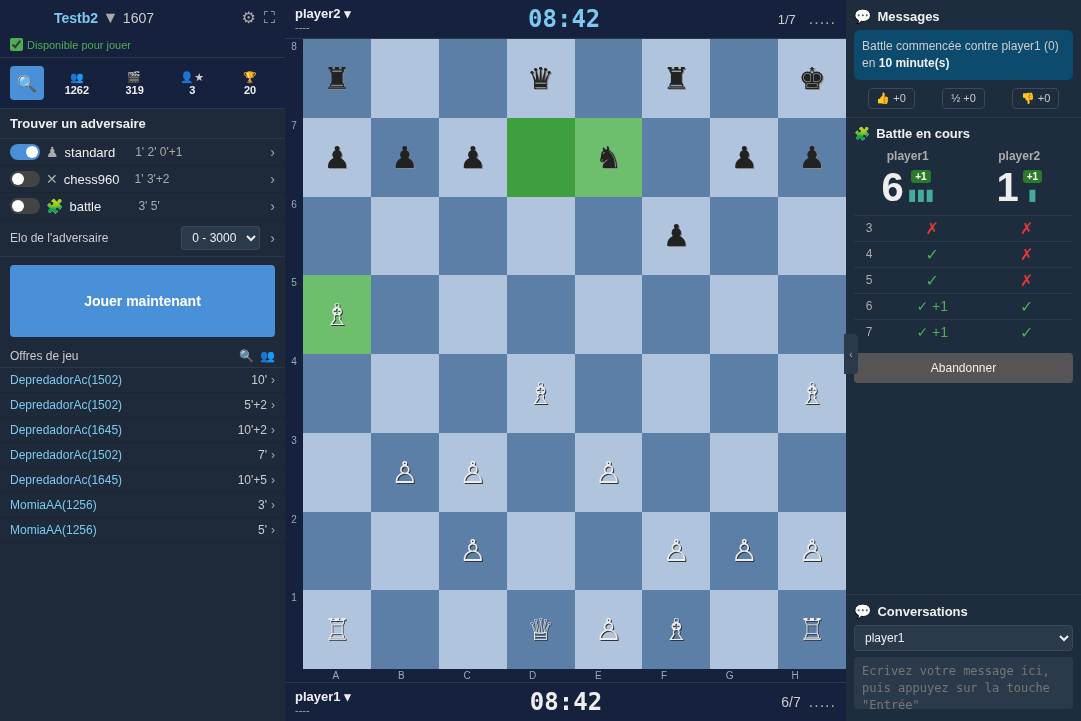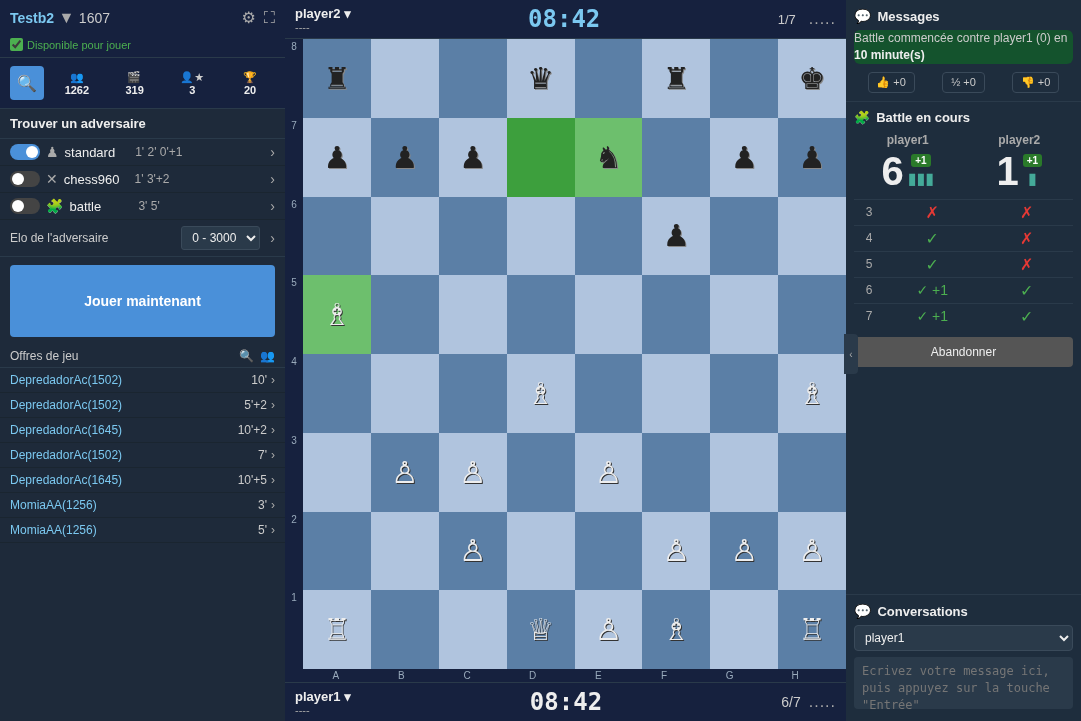--- a/index.html
+++ b/index.html
@@ -20,21 +20,21 @@
     .sq.hl-green { background: #6dbf6d; }
     .sq.hl-green-dark { background: #3d9f3d; }
   </style>
 </head>
 <body>
 
 <div id="left-panel">
 
   <div id="user-header">
     <div>
-      <span style="color:#7bc8f0;font-weight:bold;font-size:14px;">Testb2</span>
+      <span style="color:#7bc8f0;font-weight:bold;font-size:14px;margin-left:44px;">Testb2</span>
       <span style="color:#aaa;cursor:pointer;">▼</span>
       <span style="color:#ccc;font-size:14px;">1607</span>
     </div>
     <div style="display:flex;gap:8px;align-items:center;">
       <span style="font-size:16px;color:#aaa;cursor:pointer;">⚙</span>
       <span style="font-size:16px;color:#aaa;cursor:pointer;">⛶</span>
     </div>
   </div>
   <div style="background:#16213e;padding:3px 10px 6px;display:flex;align-items:center;gap:4px;border-bottom:1px solid #2a3a4a;">
     <input type="checkbox" checked="" style="accent-color: rgb(76, 175, 80);">
@@ -331,21 +331,21 @@
   </div>
 </div>
 
 <div id="right-panel" style="width:235px;background:#16213e;display:flex;flex-direction:column;height:721px;">
 
   <div style="background:#1e2d3d;padding:8px;border-bottom:1px solid #2a3a4a;">
     <div style="display:flex;align-items:center;gap:6px;margin-bottom:6px;font-size:13px;font-weight:bold;color:#eee;">
       <span style="font-size:14px;">💬</span>
       <span>Messages</span>
     </div>
-    <div style="background:#14532d;border-radius:6px;font-size:12px;color:#ccc;line-height:1.4;">
+    <div style="background:#0c4a6e;border-radius:6px;padding:8px;font-size:12px;color:#ccc;line-height:1.4;">
       <span>Battle commencée contre player1 (0) en</span>
       <strong style="color:#eee;">10 minute(s)</strong>
     </div>
     <div style="display:flex;justify-content:space-around;margin-top:8px;">
       <button style="background:#1e2d3d;border:1px solid #3a4a5a;border-radius:4px;padding:3px 8px;font-size:11px;color:#ccc;cursor:pointer;display:flex;align-items:center;gap:3px;">
         <span>👍</span>
         <span>+0</span>
       </button>
       <button style="background:#1e2d3d;border:1px solid #3a4a5a;border-radius:4px;padding:3px 8px;font-size:11px;color:#ccc;cursor:pointer;display:flex;align-items:center;gap:3px;">
         <span>½</span>

